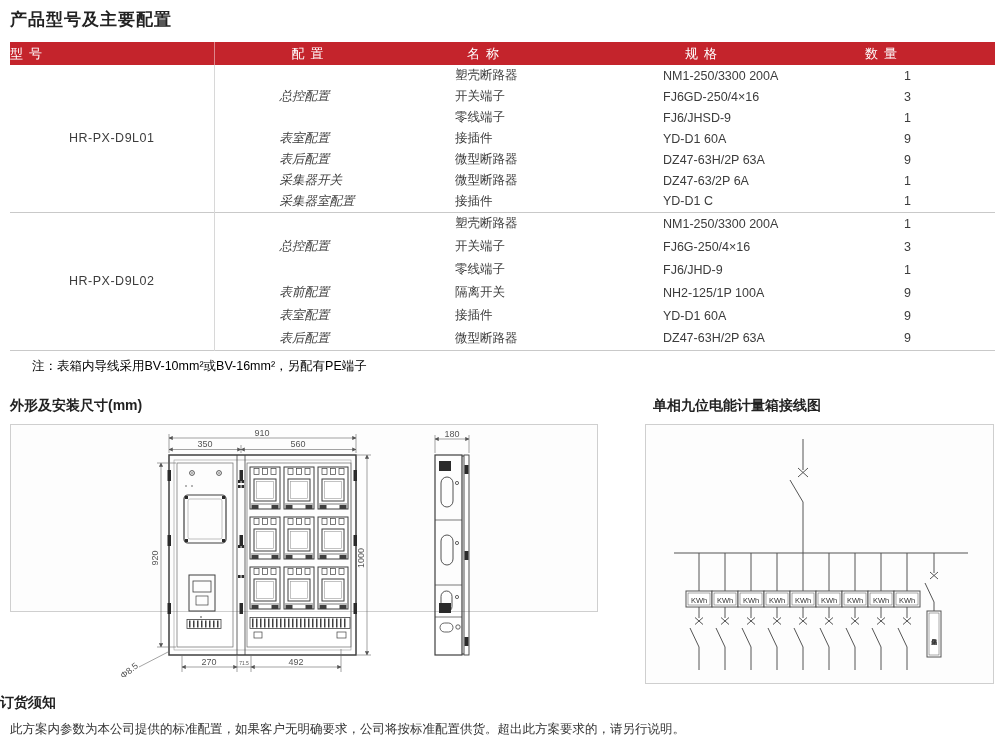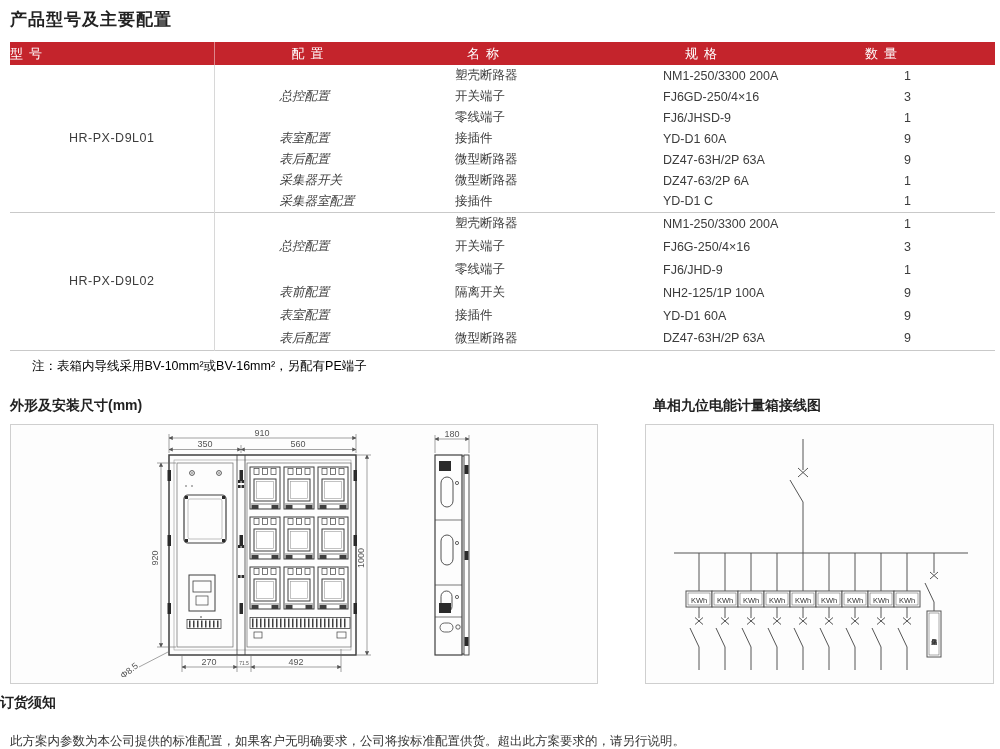--- a/index.html
+++ b/index.html
@@ -27,36 +27,36 @@
   td.name-cell { padding-left:10px; }
   td.spec-cell { padding-left:8px; }
   td.qty-cell { text-align:center; padding-right:45px; }
 
   .note { position:absolute; left:10px; top:358px; font-size:12.5px; color:#000000;margin-left:22px; }
 
   .sec-title { position:absolute; top:397px; font-size:14px; font-weight:bold; color:#222; }
   .sec-dim { left:10px; }
   .sec-wiring { left:645px;margin-left:8px; }
 
-  .draw-box { position:absolute; left:10px; top:424px; width:588px; height:260px;
+  .draw-box { position:absolute; left:10px; top:424px; width:588px; height:188px;
     border:1px solid #cfcfcf; background:#fdfdfd; }
   .wiring-box { position:absolute; left:645px; top:424px; width:349px; height:260px;
     border:1px solid #cfcfcf; background:#fdfdfd; }
   .draw-box svg, .wiring-box svg { display:block; }
 
   .dim-text { font:9px "Liberation Sans","DejaVu Sans",sans-serif; fill:#555; }
   .dim-text-sm { font:5px "Liberation Sans","DejaVu Sans",sans-serif; fill:#555; }
   .kwh-text { font:7.5px "Liberation Sans","DejaVu Sans",sans-serif; fill:#333; }
 
   .collector-label { position:absolute; left:281px; top:188px; width:14px; height:42px;
     display:flex; align-items:center; justify-content:center;
     writing-mode:vertical-rl; text-orientation:upright; font-size:6px; line-height:1.1; color:#333; }
 
   .order-title { position:absolute; left:0; top:694px; font-size:14px; font-weight:bold; color:#222; }
-  .order-text { position:absolute; left:10px; top:721px; font-size:12.5px; color:#333;margin-top:12px; }
+  .order-text { position:absolute; left:10px; top:721px; font-size:12.5px; color:#333; }
 </style>
 </head>
 <body>
 
 <div class="page">
 
   <h1 class="title">产品型号及主要配置</h1>
 
   <table class="spec">
     <colgroup>

